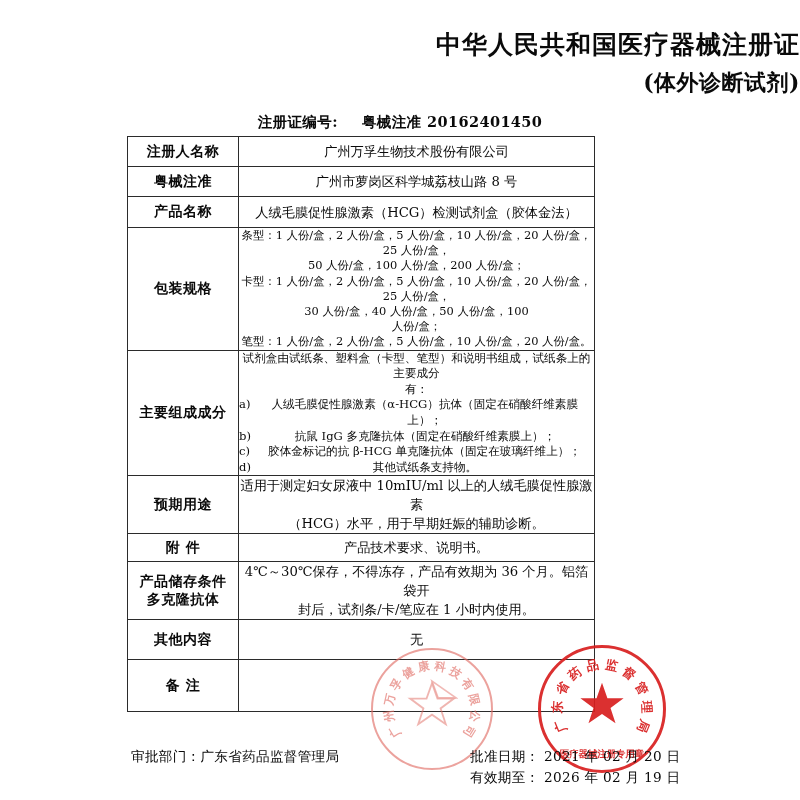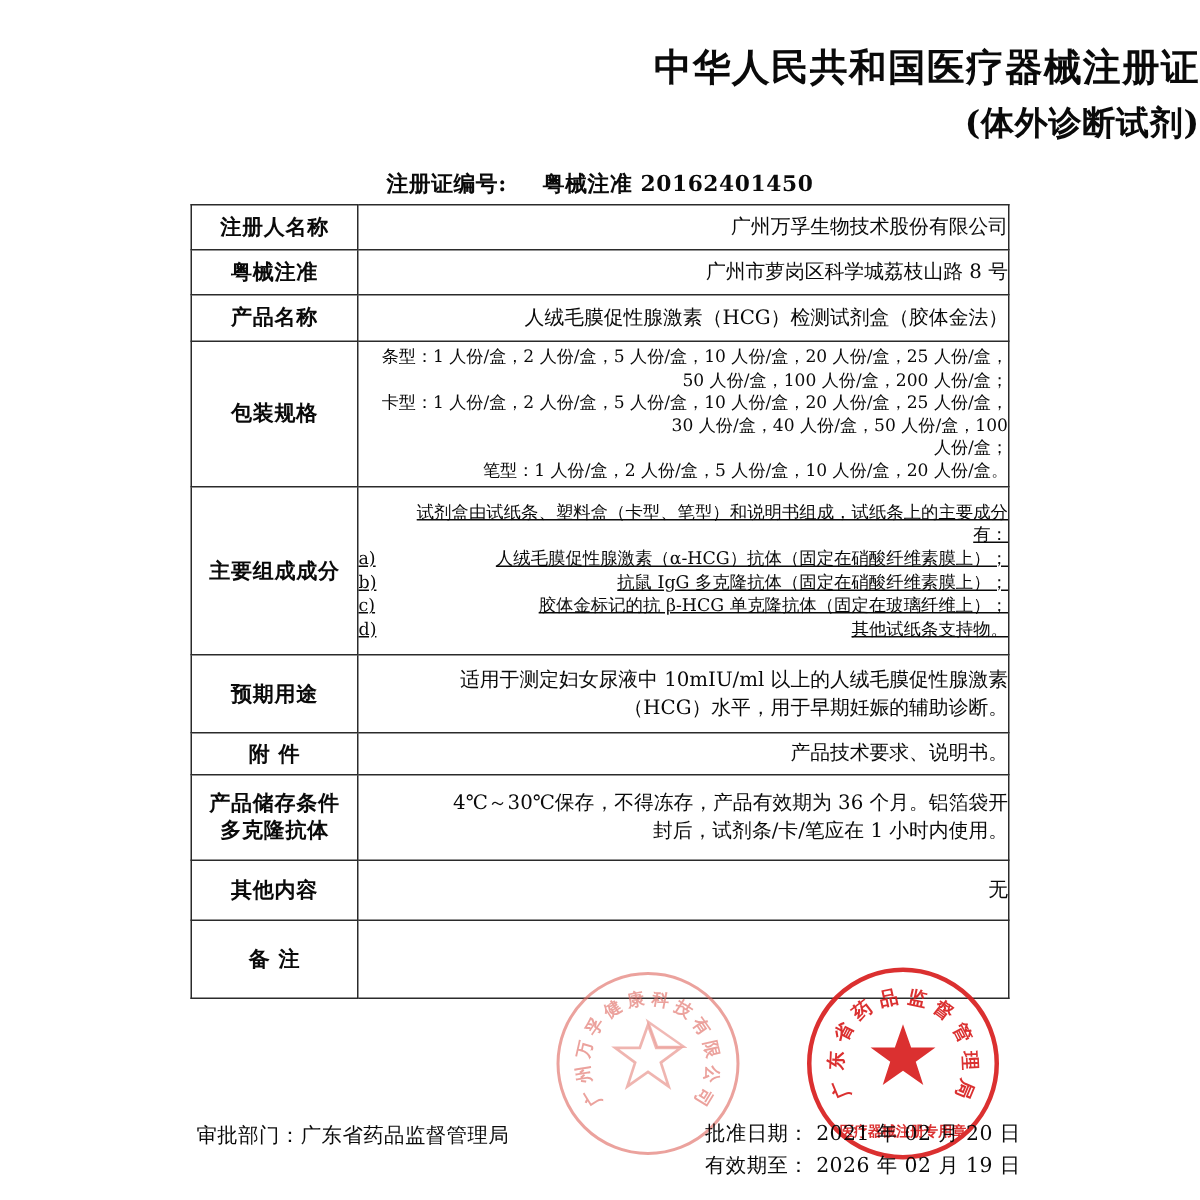--- a/index.html
+++ b/index.html
@@ -56,21 +56,21 @@
     letter-spacing: 0.4px;
   }
   .regno-label { margin-right: 24px; }
   .regno-value { }
 
   
   .cert-table {
     position: absolute;
     left: 127px;
     top: 136px;
-    width: 546px;
+    width: 468px;
     border-collapse: collapse;
     table-layout: fixed;
     background: transparent;
   }
   .cert-table td {
     border: 1px solid #2b2b2b;
     vertical-align: middle;
     padding: 0;
     background: transparent;
   }
@@ -79,30 +79,29 @@
     text-align: center;
     font-size: 14px;
     font-weight: bold;
     letter-spacing: 0.5px;
     padding: 5px 2px;
   }
   .col-value {
     font-size: 13.2px;
     padding: 6px 8px 6px 9px;
     line-height: 19px;
-    text-align: right;
+    text-align: center;
   }
   .col-value.small {
     font-size: 11.4px;
     line-height: 15.2px;
   }
   .col-value.compact {
     font-size: 11.6px;
     line-height: 15.6px;
-    text-decoration: underline;
   }
   .row-h-1 { height: 30px; }
   .row-h-2 { height: 30px; }
   .row-h-3 { height: 30px; }
   .row-h-4 { height: 31px; }
   .row-pkg { height: 97px; }
   .row-comp { height: 112px; }
   .row-use { height: 52px; }
   .row-att { height: 28px; }
   .row-store { height: 57px; }

